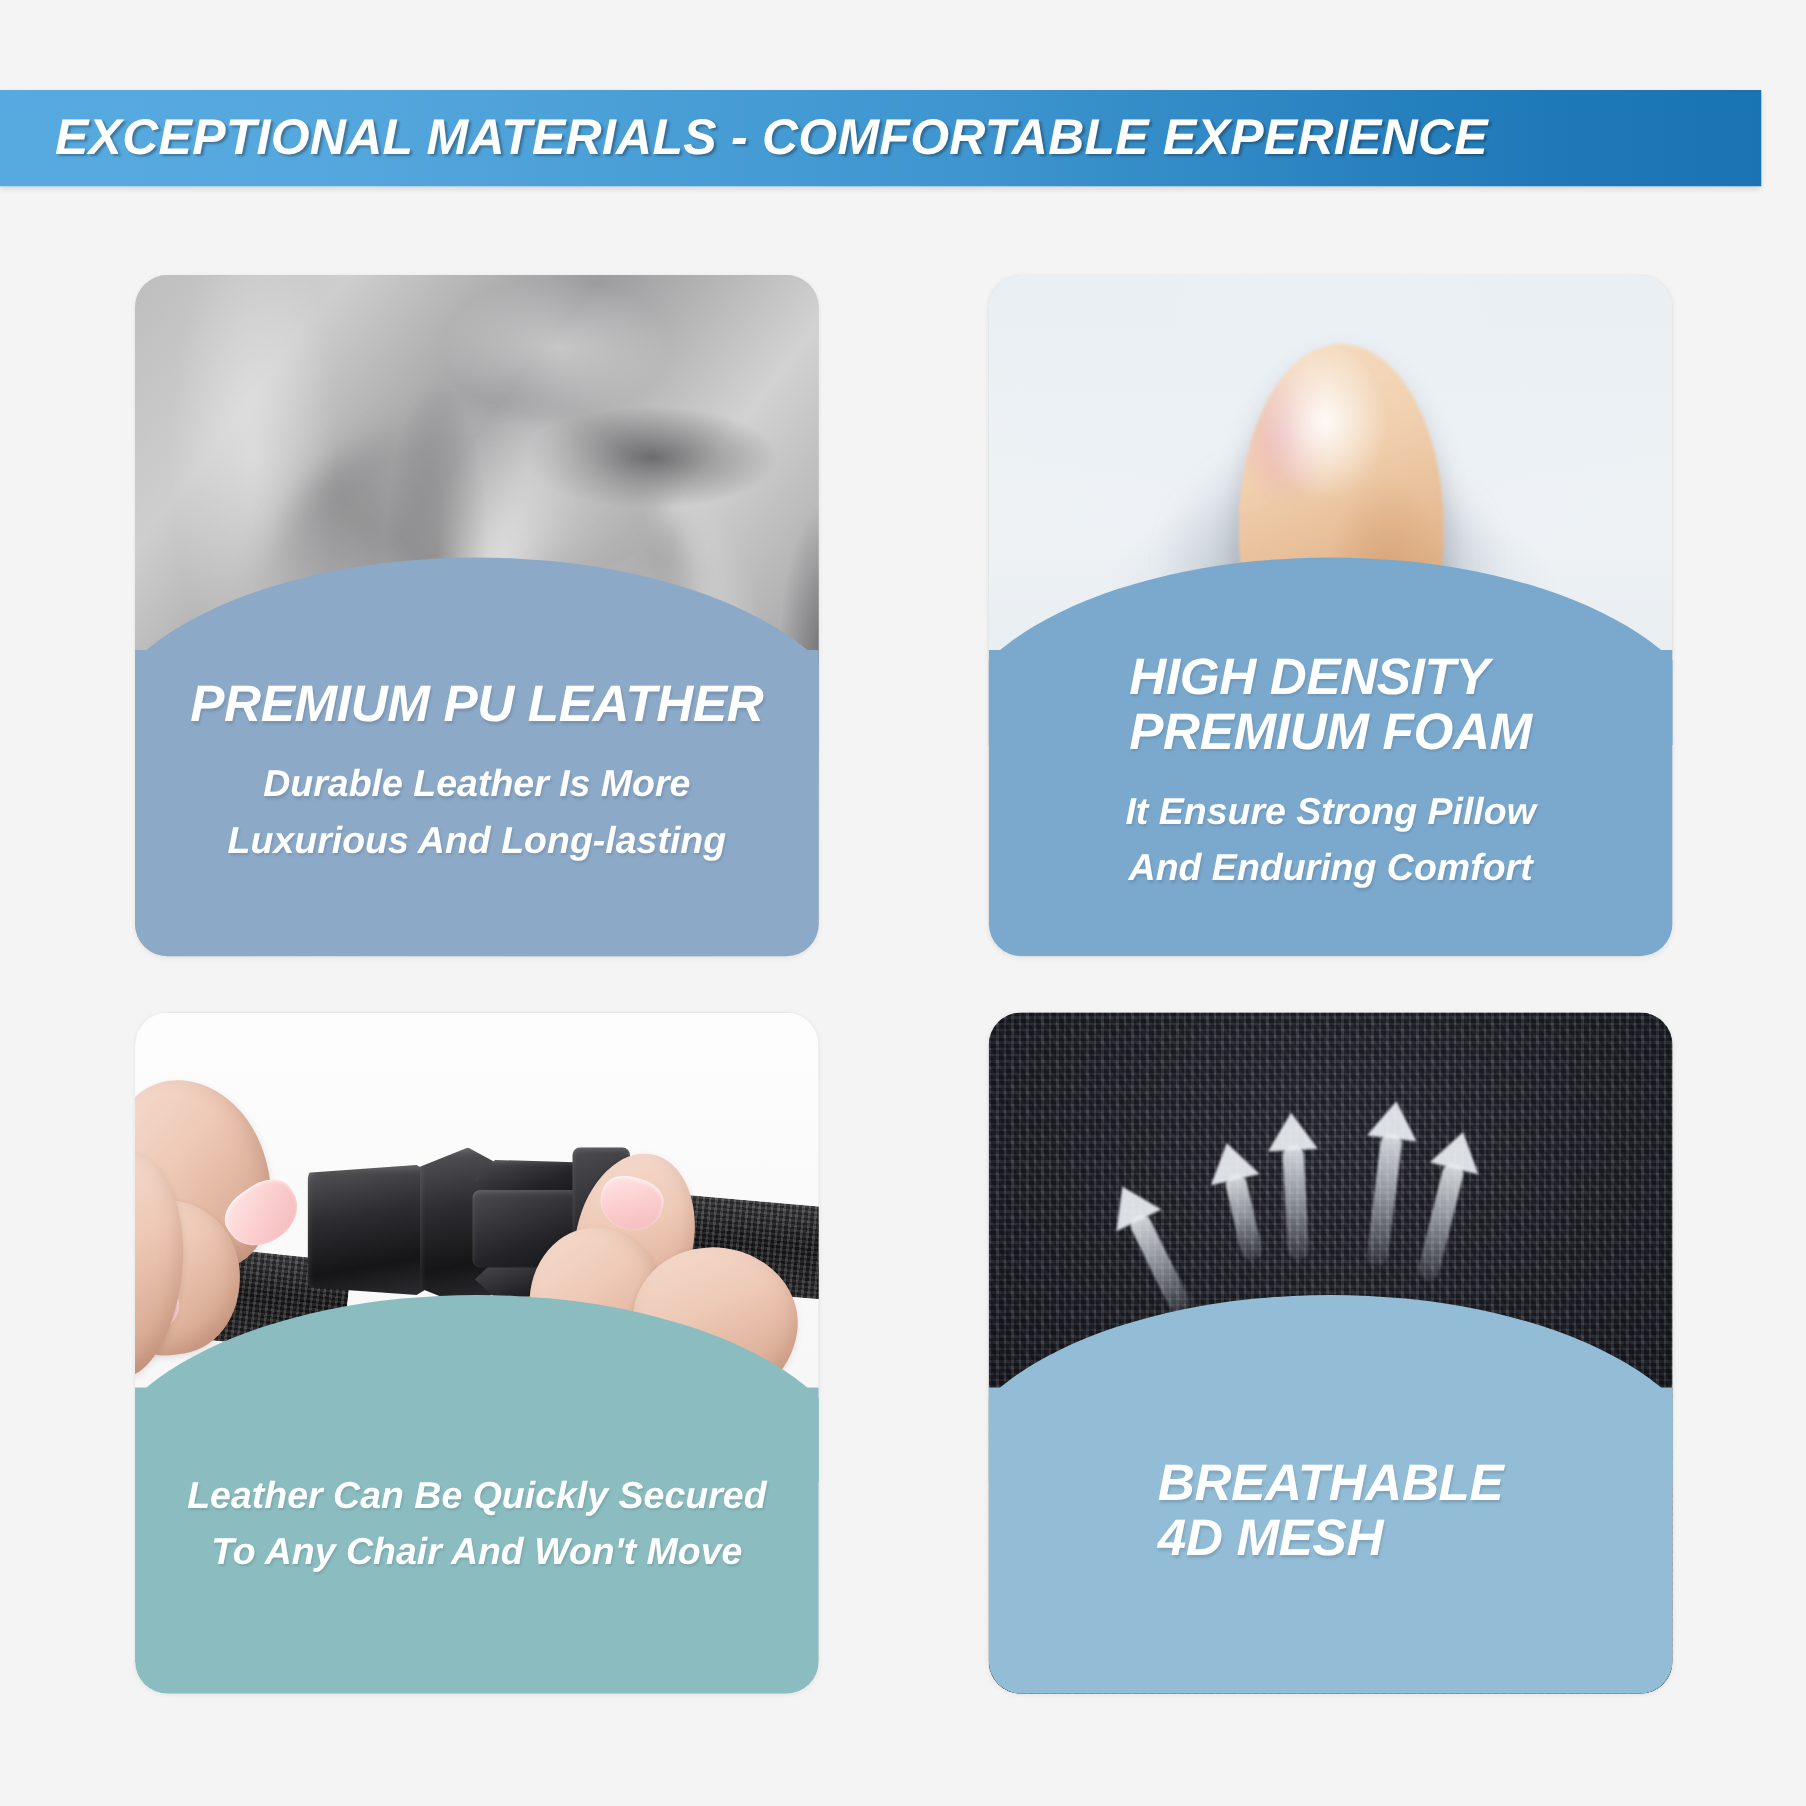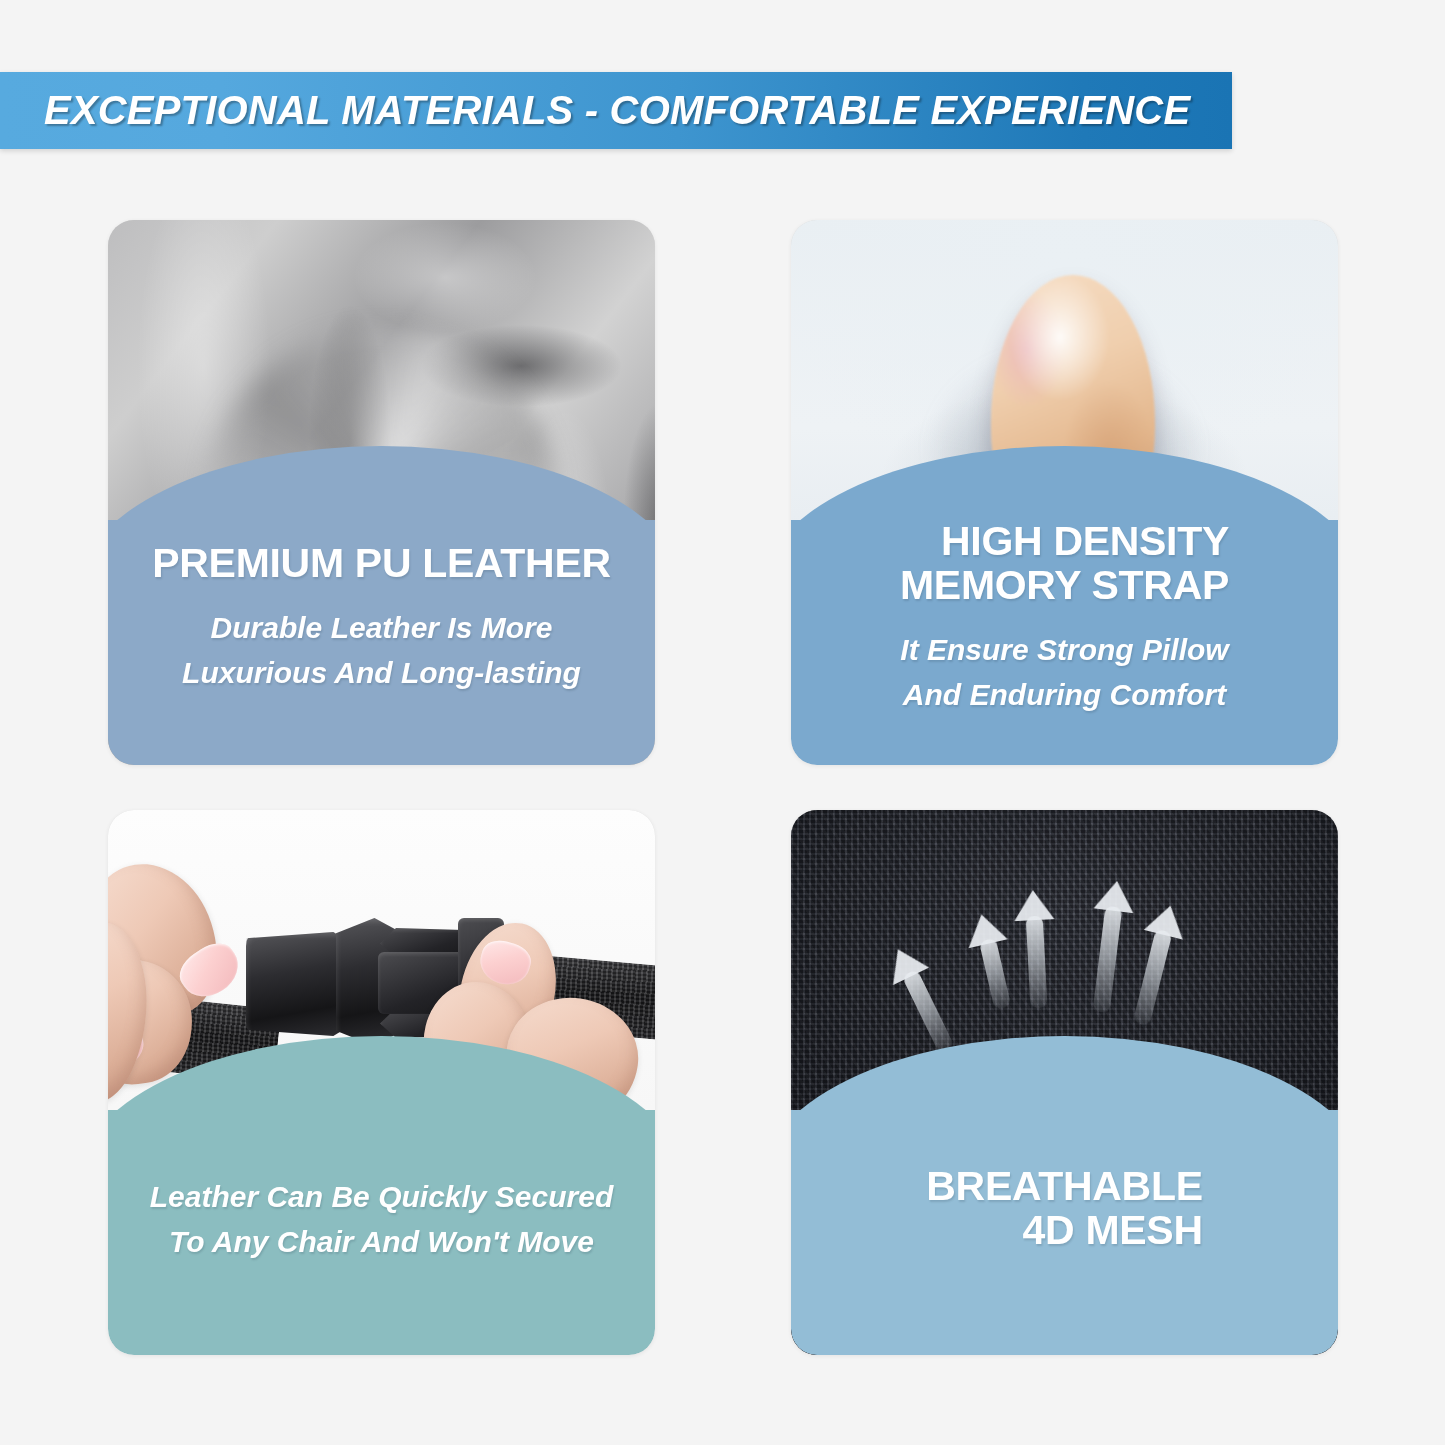--- a/index.html
+++ b/index.html
@@ -13,21 +13,21 @@
     font-family: "Liberation Sans", sans-serif;
     overflow: hidden;
     position: relative;
   }
 
   
   .banner {
     position: absolute;
     left: 0;
     top: 72px;
-    width: 1232px;
+    width: 1409px;
     height: 77px;
     background: linear-gradient(to right, #57aadf 0%, #55a8de 18%, #3e95cf 55%, #1f79b8 88%, #1a74b4 100%);
     display: flex;
     align-items: center;
     box-shadow: 0 2px 5px rgba(0,0,0,0.14);
     text-align: center;
   }
   .banner-title {
     margin-left: 44px;
     color: #ffffff;
@@ -105,24 +105,25 @@
     align-items: center;
     justify-content: center;
     padding: 0 18px 14px;
     box-sizing: border-box;
   }
   .panel-title {
     color: #ffffff;
     font-size: 41px;
     font-weight: bold;
     line-height: 1.07;
-    text-align: right;
+    text-align: left;
     letter-spacing: -0.3px;
     text-shadow: 1px 2px 2px rgba(40,60,80,0.18);
     white-space: pre-line;
+    font-style: italic;
   }
   .panel-sub {
     margin-top: 20px;
     color: #ffffff;
     font-size: 30px;
     font-weight: bold;
     font-style: italic;
     line-height: 1.50;
     text-align: center;
     text-shadow: 1px 2px 2px rgba(40,60,80,0.18);
@@ -349,21 +350,21 @@
       <div class="foam-arc"></div>
       <div class="up-arrow" style="left:45.2%; top:61%; height:11.5%;"></div>
       <div class="up-arrow" style="left:37.0%; top:63.5%; height:10%; transform:rotate(-11deg);"></div>
       <div class="up-arrow" style="left:53.6%; top:63.5%; height:10%; transform:rotate(11deg);"></div>
     </div>
     <div class="panel">
       <div class="panel-arch" style="background:#7ba9ce"></div>
       <div class="panel-body" style="background:#7ba9ce"></div>
       <div class="panel-text">
         <div class="panel-title">HIGH DENSITY
-MEMORY STRAP</div>
+PREMIUM FOAM</div>
         <div class="panel-sub">It Ensure Strong Pillow
 And Enduring Comfort</div>
       </div>
     </div>
   </div>
 
   <div class="card">
     <div class="card-media">
       <div class="strapbg"></div>
 

